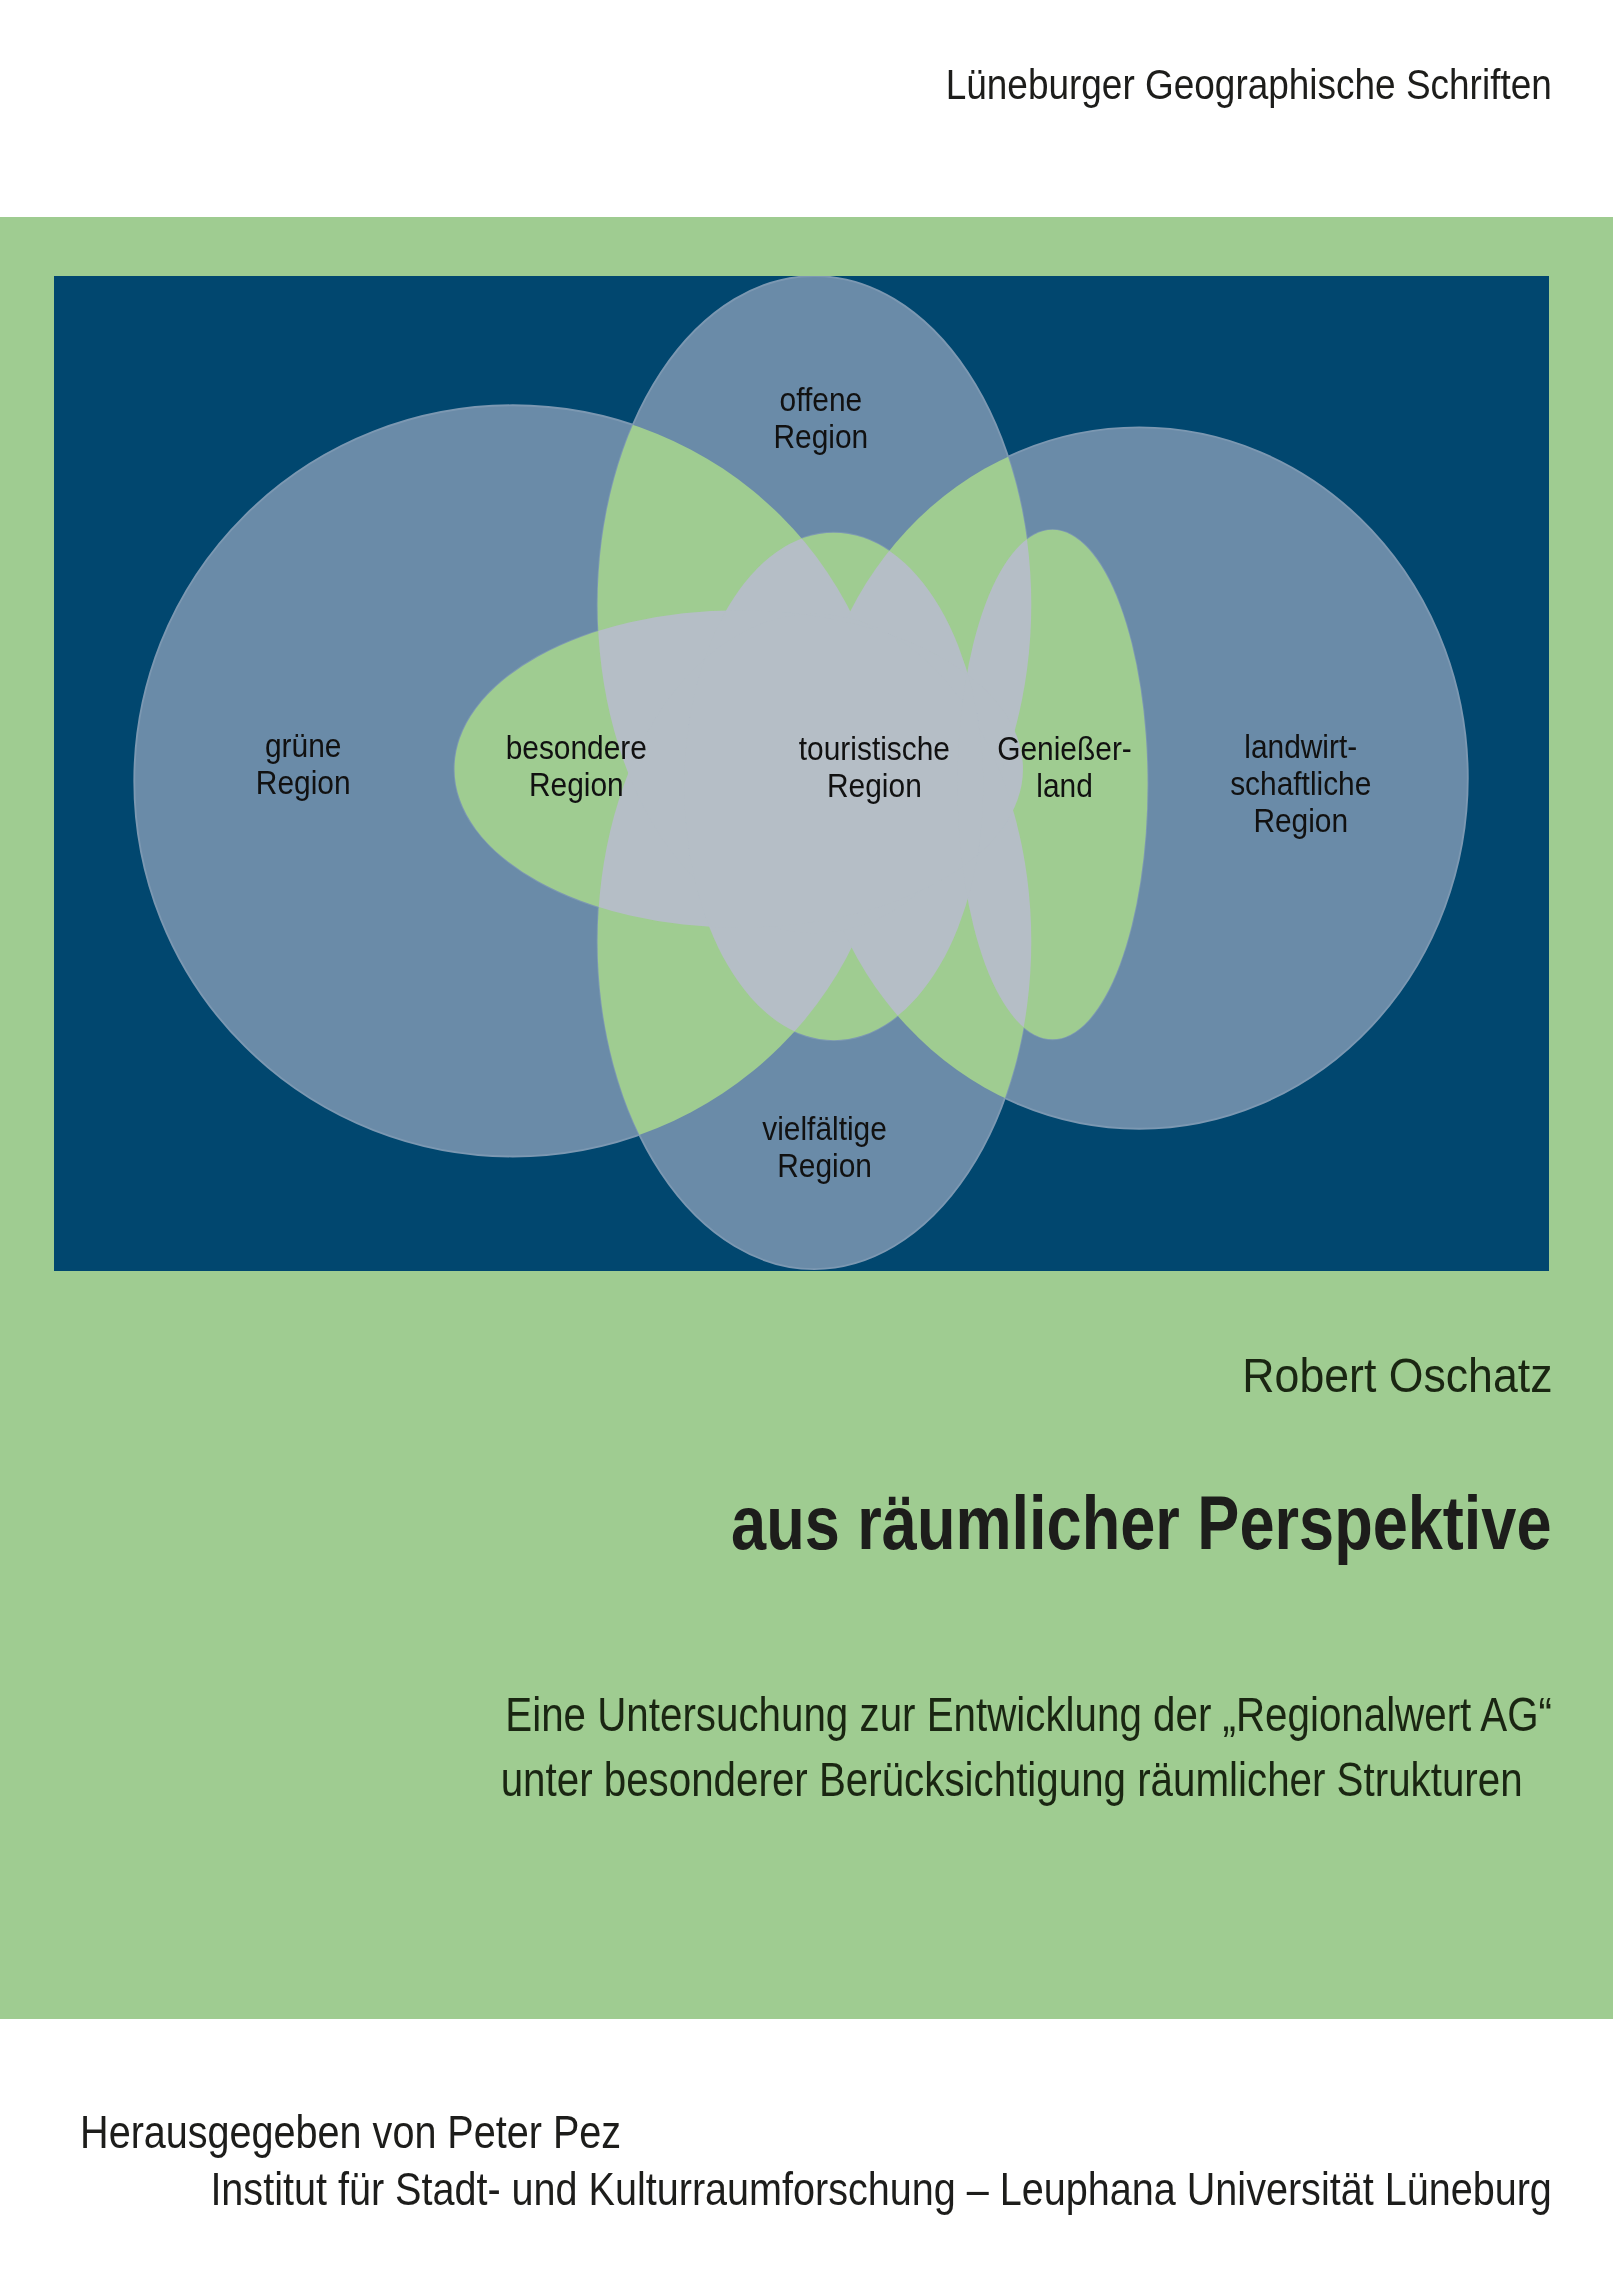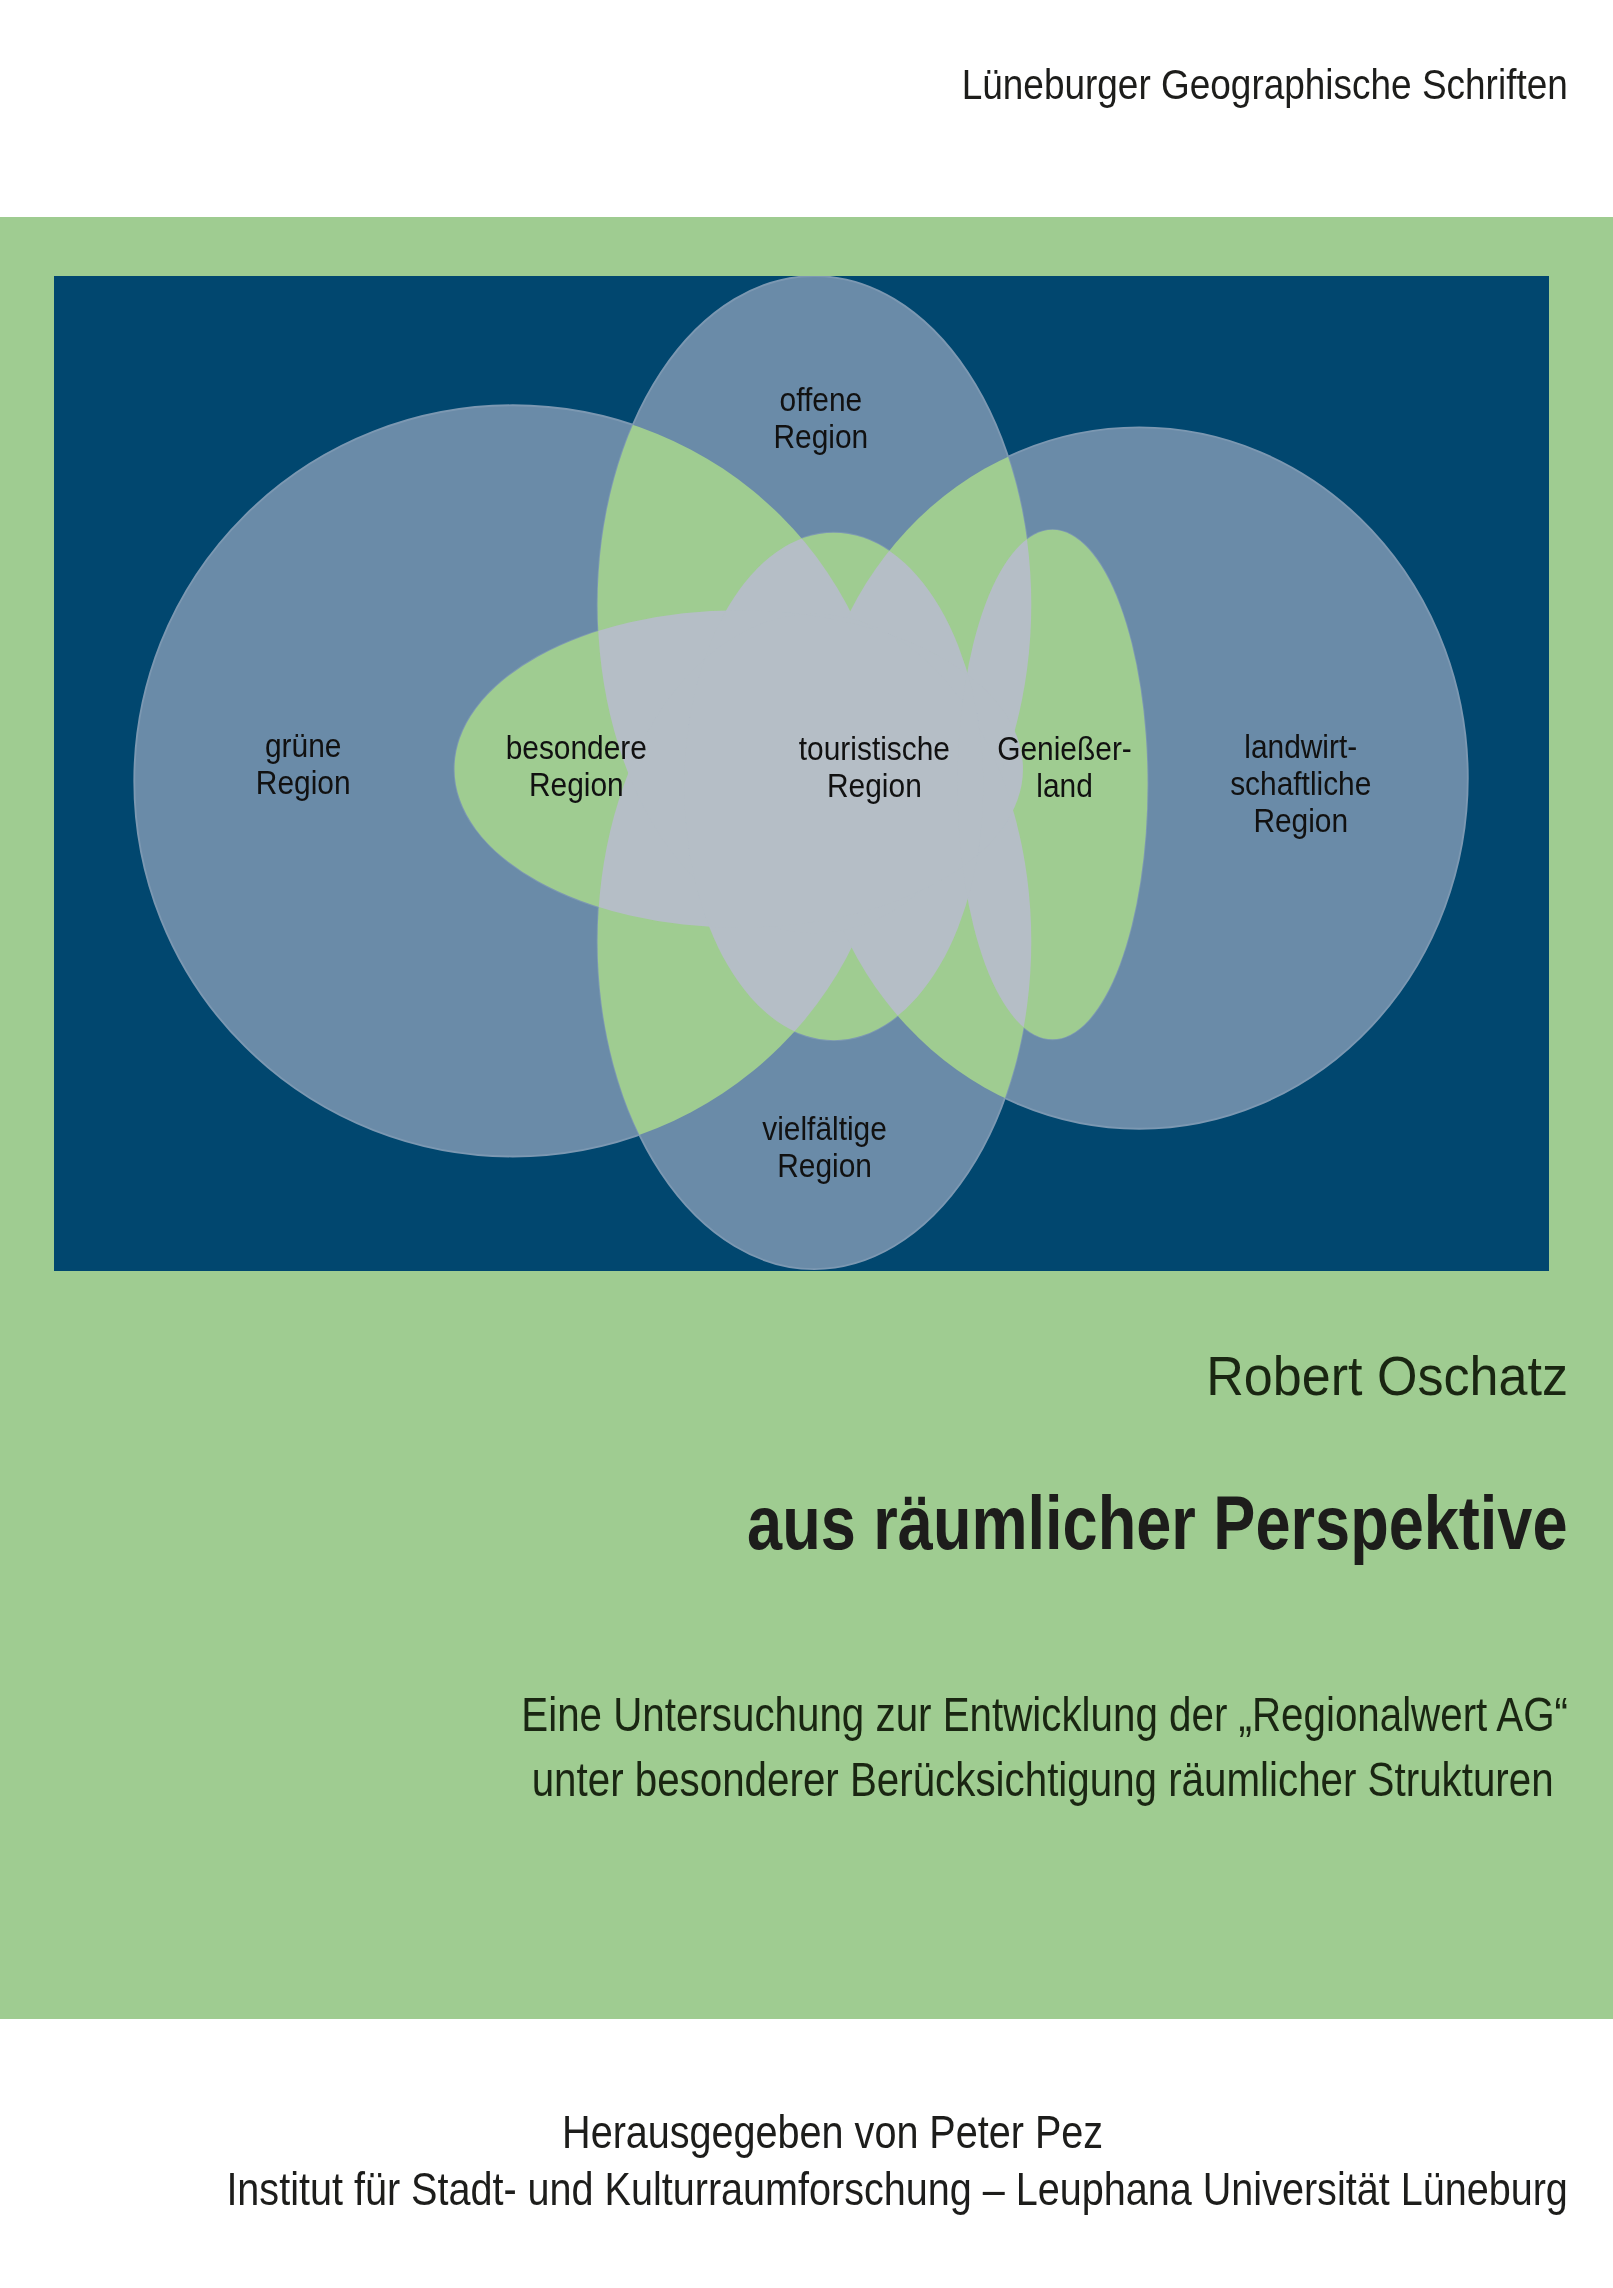--- a/index.html
+++ b/index.html
@@ -3,33 +3,33 @@
 <meta charset="utf-8">
 <style>
   html, body { margin: 0; padding: 0; }
   body {
     width: 1613px; height: 2289px; position: relative; overflow: hidden;
     background: #ffffff;
     font-family: "Liberation Sans", "DejaVu Sans", sans-serif;
     color: #1d1d1b;
   }
   .abs { position: absolute; }
-  .rline { position: absolute; right: 45px; white-space: nowrap; text-align: center; }
+  .rline { position: absolute; right: 61px; white-space: nowrap; text-align: left; }
   .sq { display: inline-block; transform-origin: right bottom; }
 
   #series { top: 57px; font-size: 42px; line-height: 55px; }
   #series .sq { transform: scaleX(0.88); }
 
   #band { left: 0; top: 217px; width: 1613px; height: 1802px; background: #9fcc91; }
   #panel { left: 54px; top: 276px; width: 1495px; height: 995px; background: #01476f; overflow: hidden; }
   #panel svg { position: absolute; left: 0; top: 0; }
 
   .lbl { font-family: "Liberation Sans", sans-serif; font-size: 36px; fill: #111111; text-anchor: middle; }
 
-  #author { top: 1346px; font-size: 56px; line-height: 59px; color: #1a2612; }
+  #author { top: 1346px; font-size: 48px; line-height: 59px; color: #1a2612; }
   #author .sq { transform: scaleX(0.93); }
 
   #title { top: 1473px; font-size: 76px; font-weight: bold; line-height: 100px; color: #1d1d1b; }
   #title .sq { transform: scaleX(0.83); }
 
   #subtitle { top: 1682px; font-size: 48px; line-height: 65px; color: #1a2612; }
   #subtitle .sq { transform: scaleX(0.84); }
 
   #footer { top: 2104px; font-size: 46px; line-height: 57px; color: #1d1d1b; }
   #footer .sq { transform: scaleX(0.86); }

